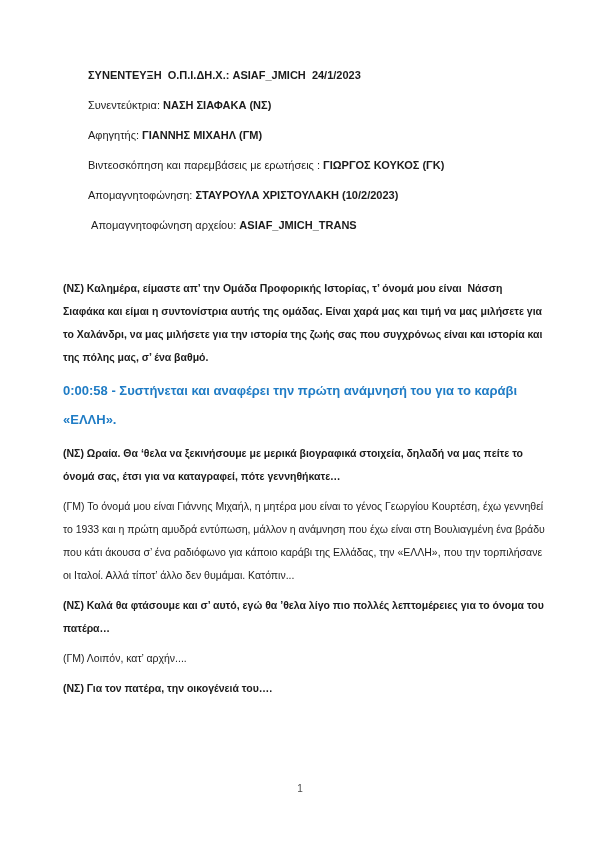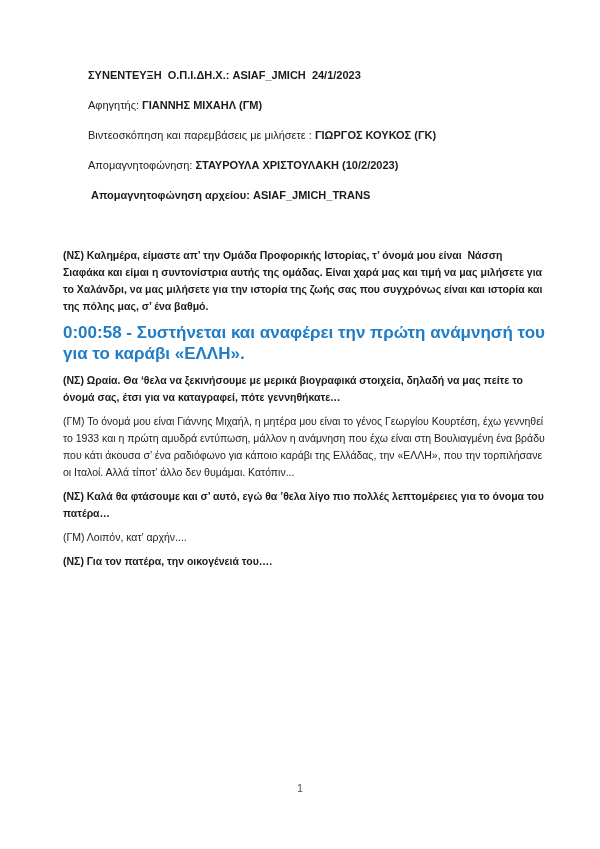--- a/index.html
+++ b/index.html
@@ -26,34 +26,34 @@
     margin-bottom: 44px;
   }
   .meta p {
     margin: 0 0 15px 0;
     font-size: 11px;
     line-height: 15px;
     white-space: pre-wrap;
   }
   .meta .title { font-weight: bold; }
   .meta b { font-weight: bold; }
-  .meta .bold-label { font-weight: bold; }
+  .meta .bold-label { font-weight: normal; }
   
   .dialogue p {
     margin: 0 0 7px 0;
     font-size: 10.5px;
-    line-height: 17px;
+    line-height: 23px;
     white-space: pre-wrap;
   }
   .dialogue p.ns { font-weight: bold; }
   .dialogue p.gm { font-weight: normal; }
   .dialogue p.heading {
-    font-size: 17px;
+    font-size: 13px;
     font-weight: bold;
-    line-height: 21px;
+    line-height: 29px;
     color: #1F7CC5;
     margin-top: 4px;
     margin-bottom: 8px;
   }
   
   .page-number {
     position: absolute;
     left: 0;
     right: 0;
     top: 783px;
@@ -64,24 +64,25 @@
 </style>
 </head>
 <body>
 
 <div class="page">
   <div class="content">
 
     <div class="meta">
       <p class="title">ΣΥΝΕΝΤΕΥΞΗ  Ο.Π.Ι.ΔΗ.Χ.: ASIAF_JMICH  24/1/2023</p>
 
+      <p><span>Συνεντεύκτρια: </span><b>ΝΑΣΗ ΣΙΑΦΑΚΑ (ΝΣ)</b></p>
 
       <p><span>Αφηγητής: </span><b>ΓΙΑΝΝΗΣ ΜΙΧΑΗΛ (ΓΜ)</b></p>
 
-      <p><span>Βιντεοσκόπηση και παρεμβάσεις με μιλήσετε : </span><b>ΓΙΩΡΓΟΣ ΚΟΥΚΟΣ (ΓΚ)</b></p>
+      <p><span>Βιντεοσκόπηση και παρεμβάσεις με ερωτήσεις : </span><b>ΓΙΩΡΓΟΣ ΚΟΥΚΟΣ (ΓΚ)</b></p>
 
       <p><span>Απομαγνητοφώνηση: </span><b>ΣΤΑΥΡΟΥΛΑ ΧΡΙΣΤΟΥΛΑΚΗ (10/2/2023)</b></p>
 
 
       <p><span class="bold-label"> Απομαγνητοφώνηση αρχείου: </span><b>ASIAF_JMICH_TRANS</b></p>
     </div>
 
     <div class="dialogue">
       <p class="ns">(ΝΣ) Καλημέρα, είμαστε απ’ την Ομάδα Προφορικής Ιστορίας, τ’ όνομά μου είναι  Νάσση Σιαφάκα και είμαι η συντονίστρια αυτής της ομάδας. Είναι χαρά μας και τιμή να μας μιλήσετε για το Χαλάνδρι, να μας μιλήσετε για την ιστορία της ζωής σας που συγχρόνως είναι και ιστορία και της πόλης μας, σ’ ένα βαθμό.</p>
       <p class="heading">0:00:58 - Συστήνεται και αναφέρει την πρώτη ανάμνησή του για το καράβι «ΕΛΛΗ».</p>

